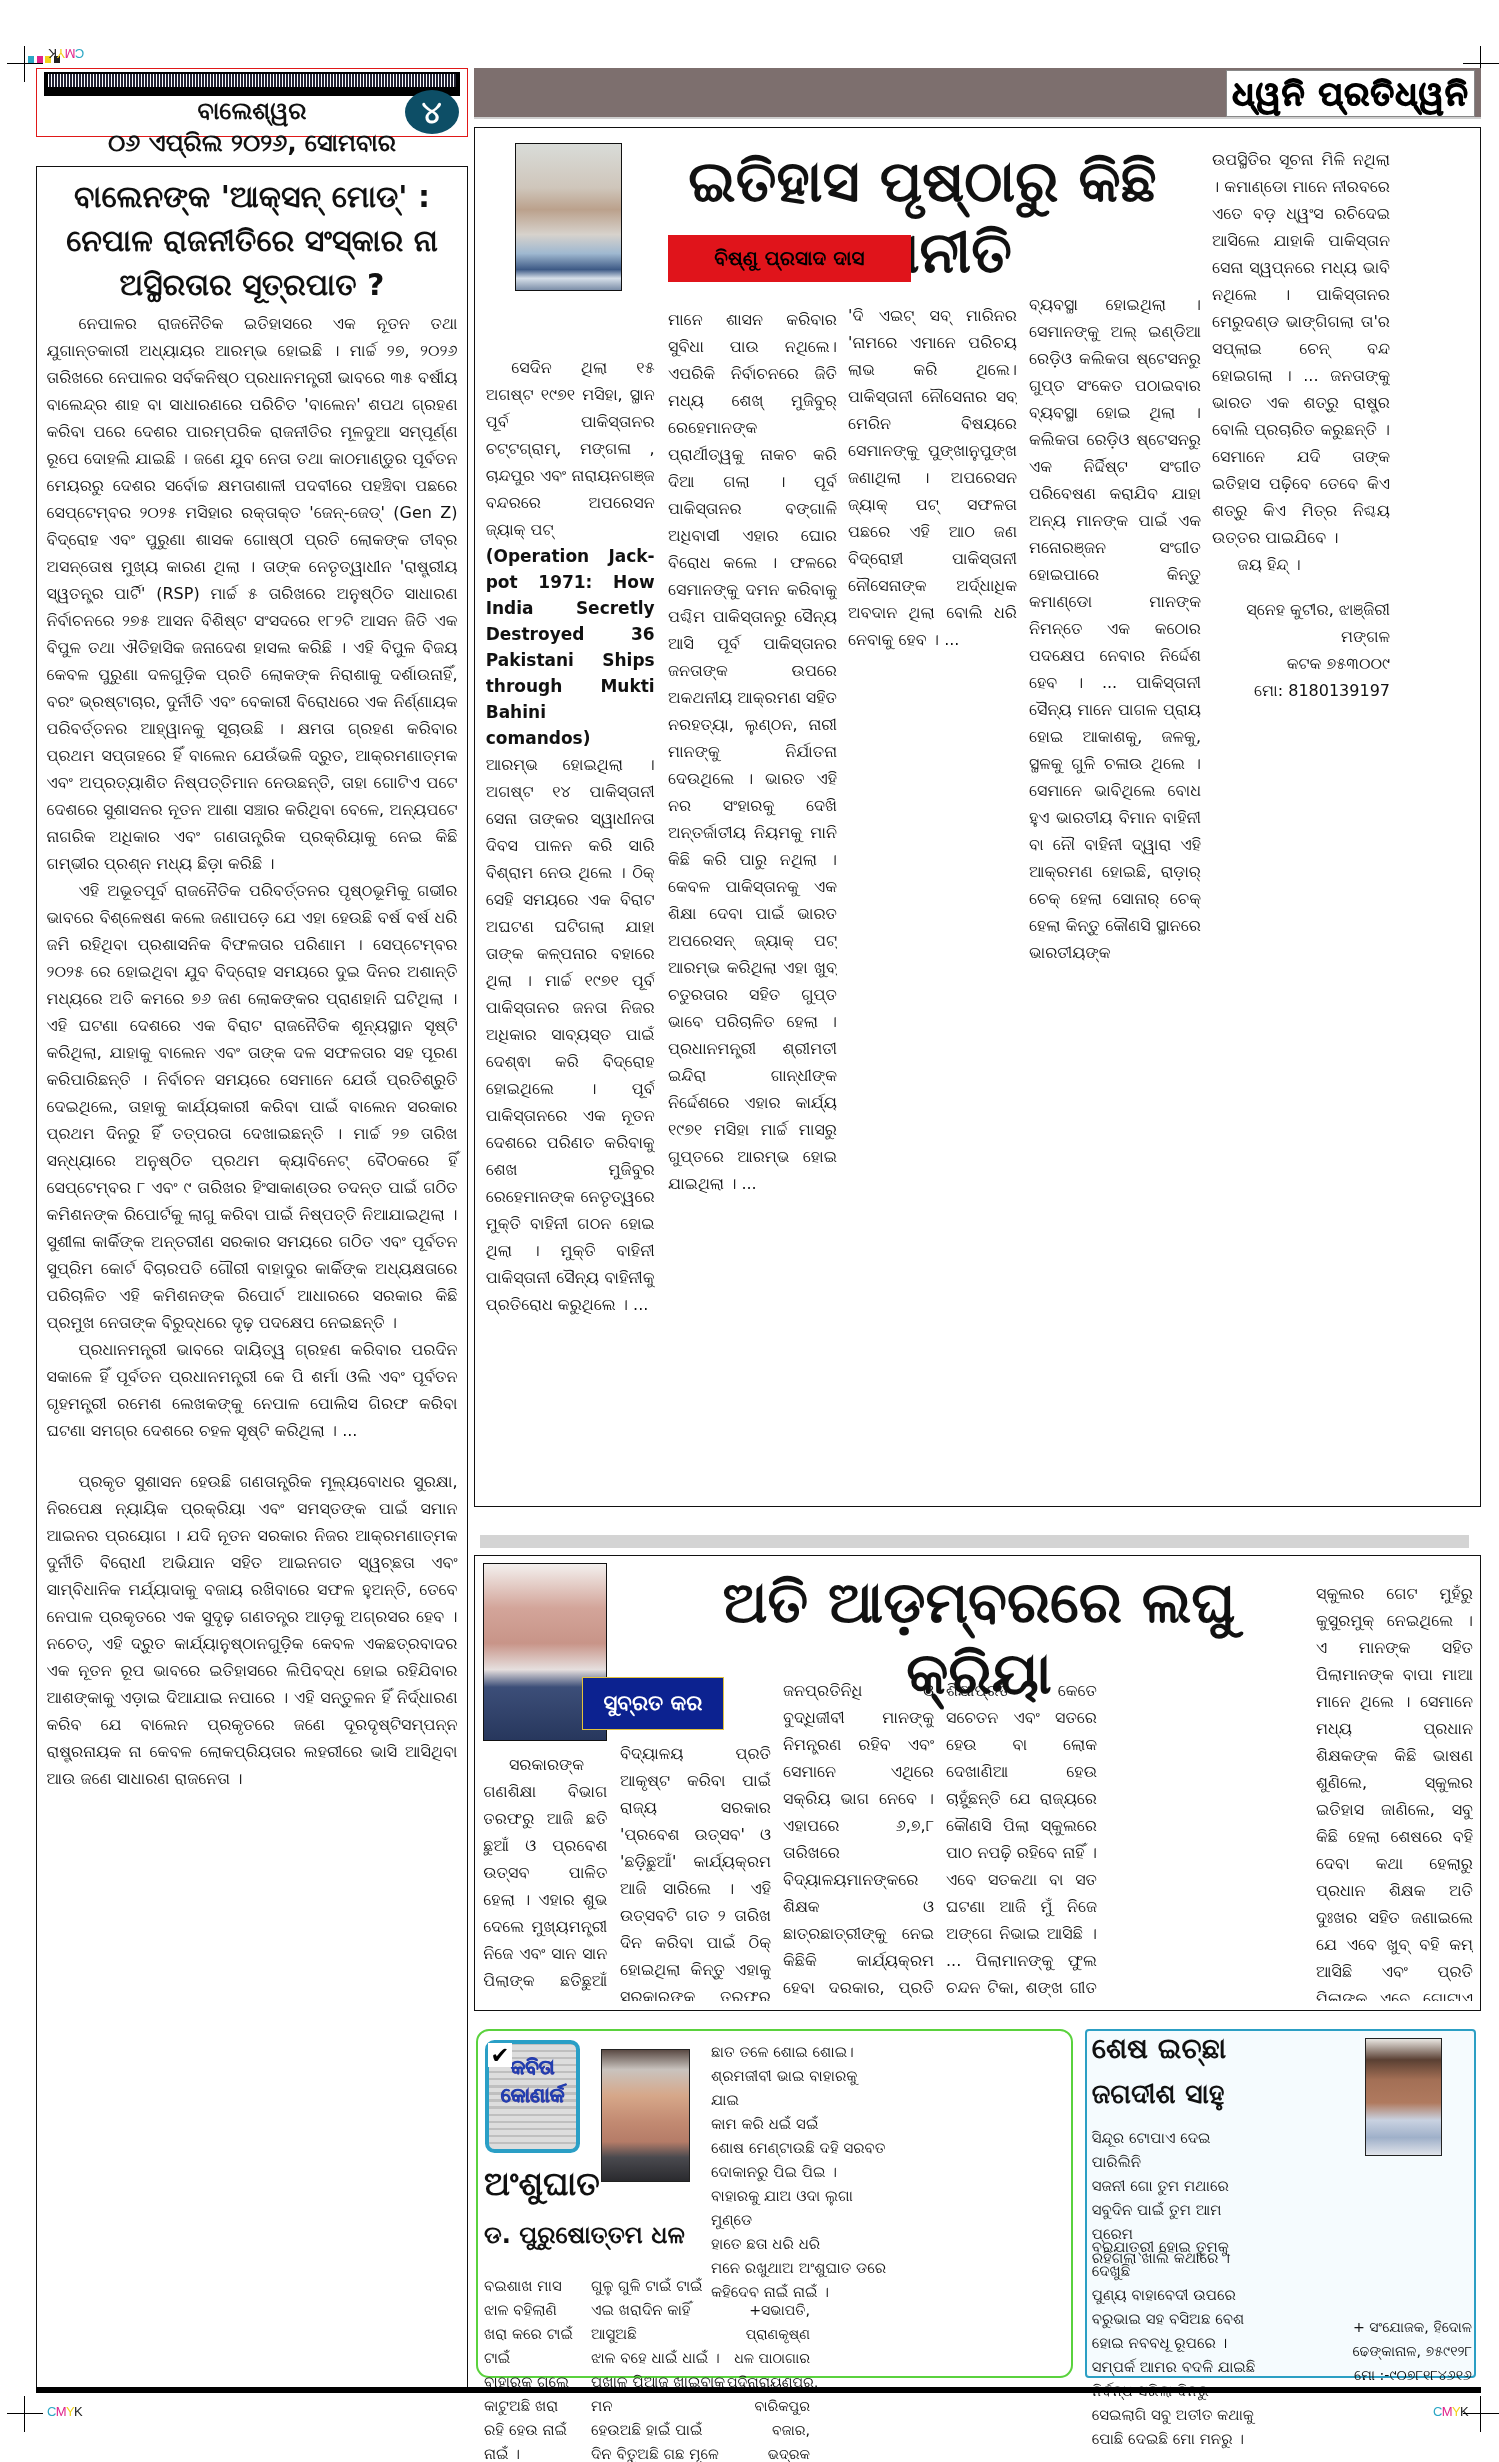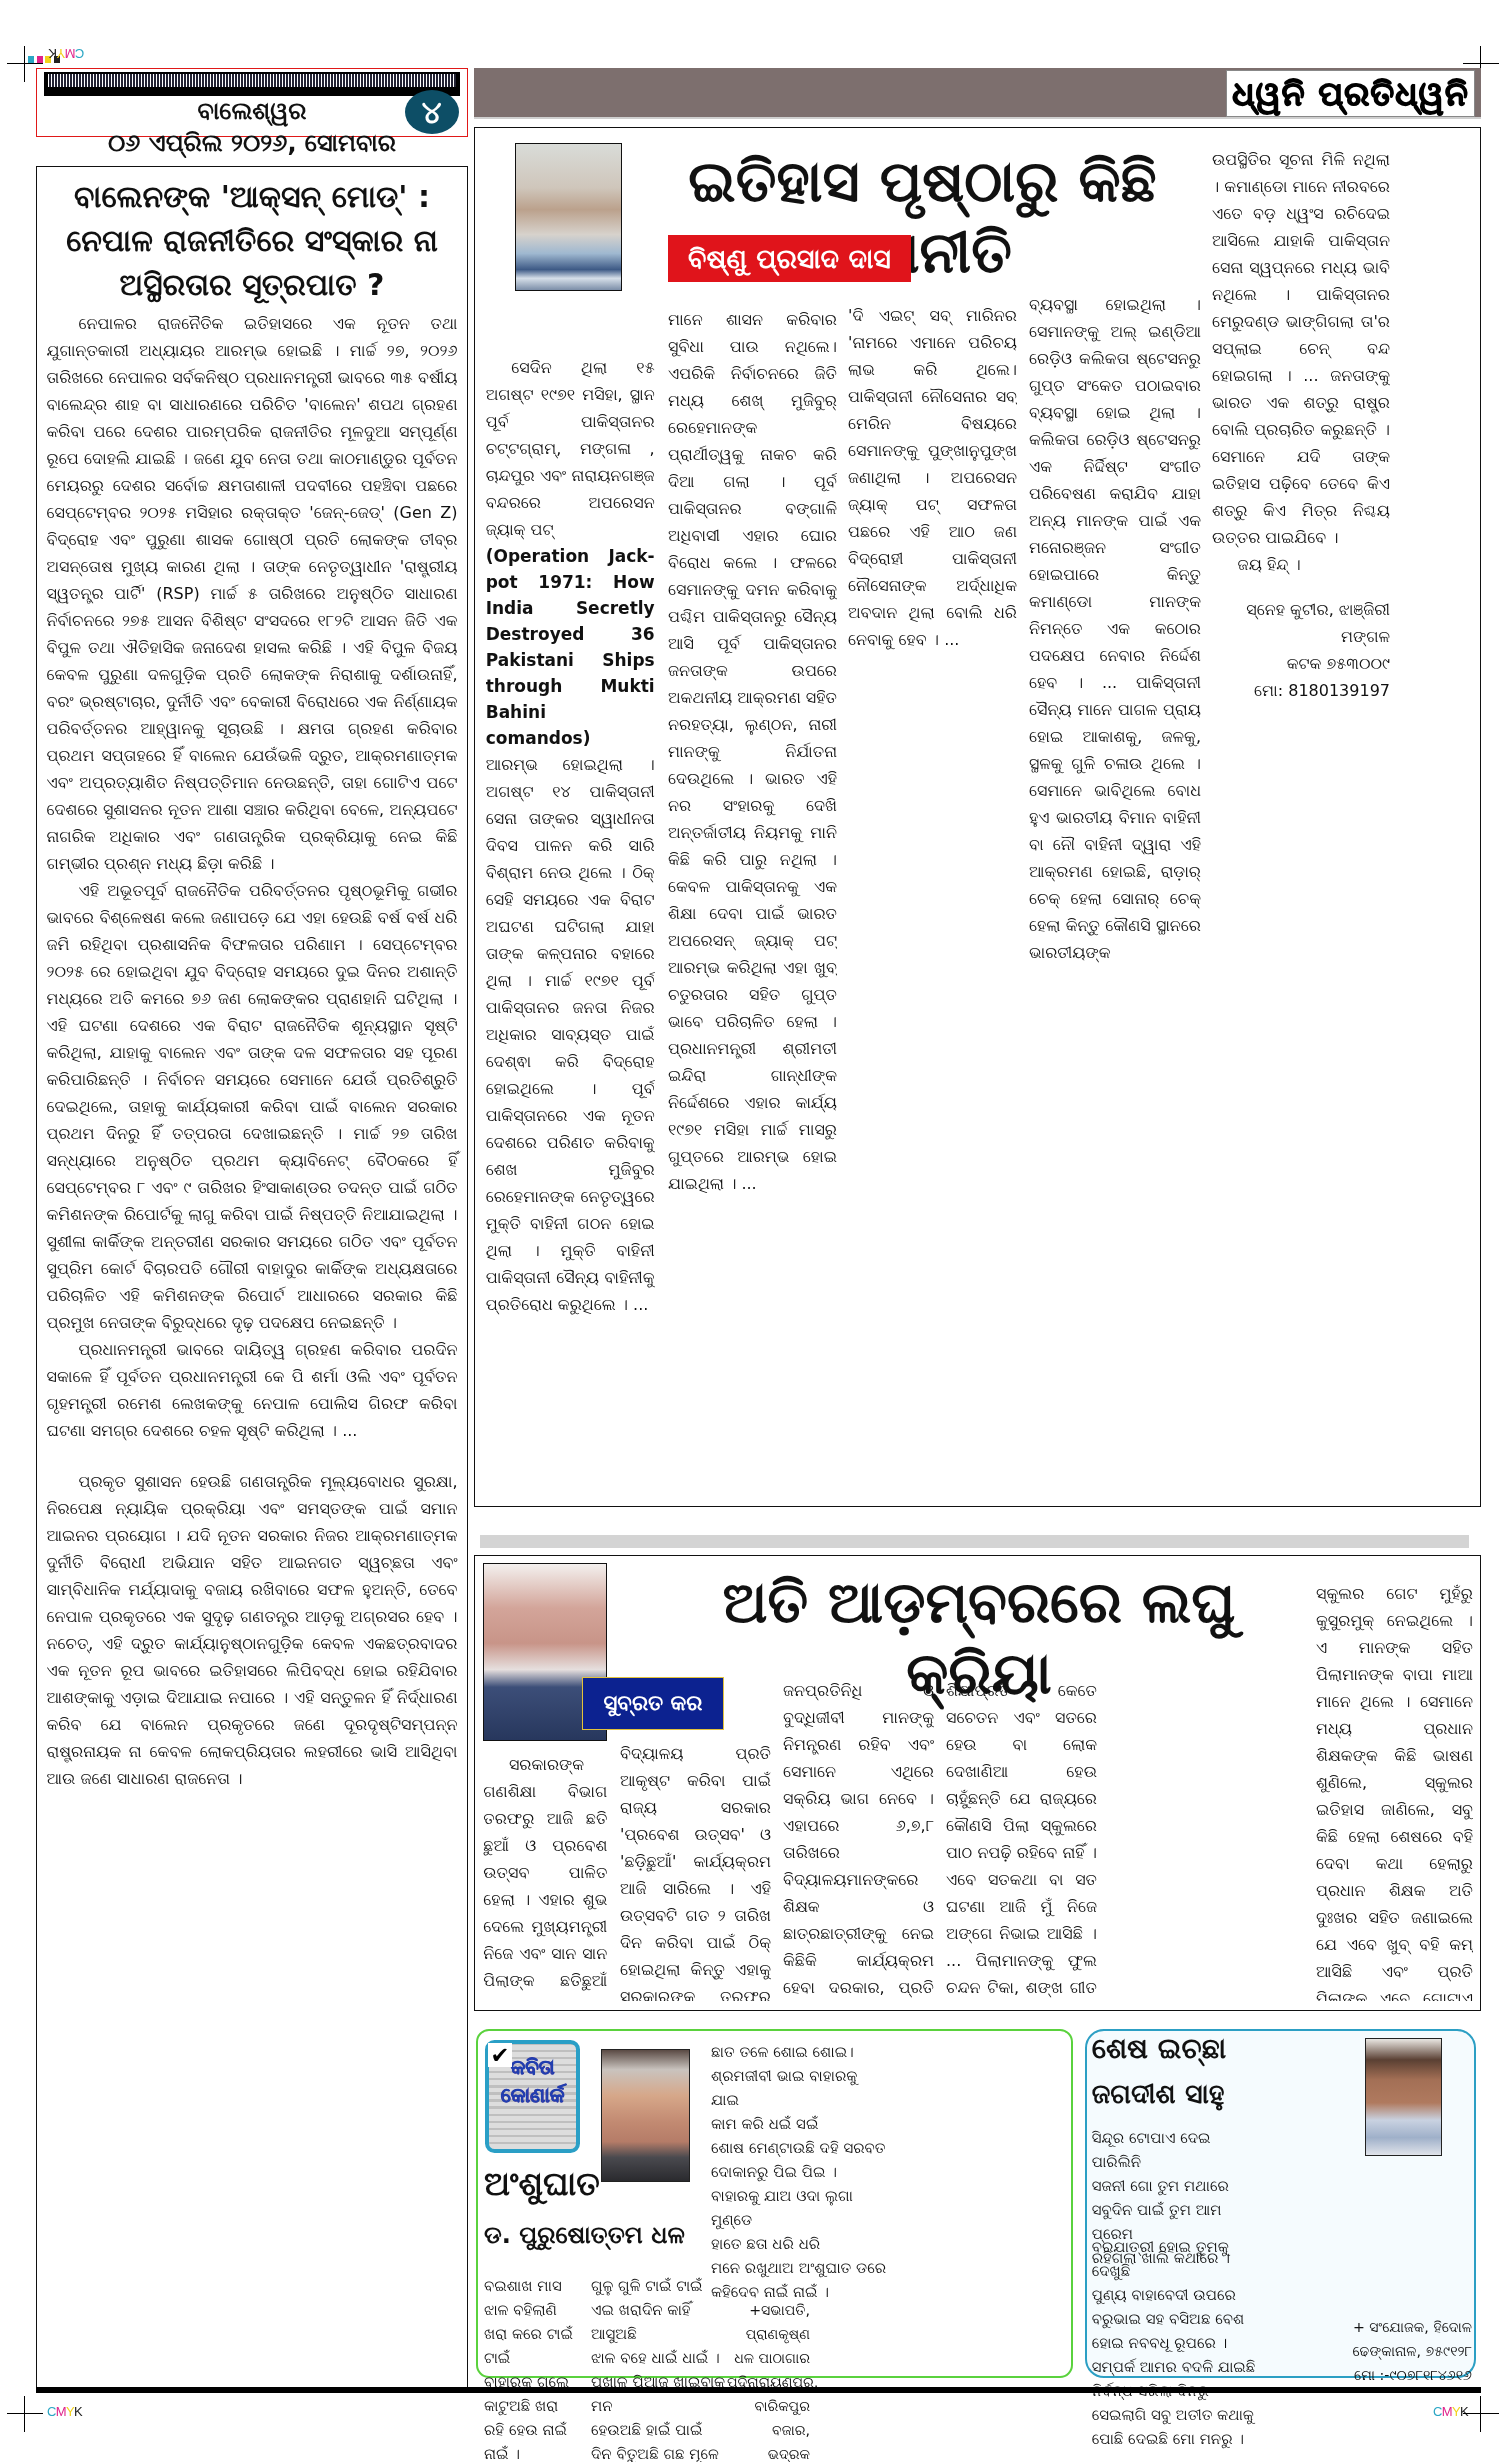--- a/index.html
+++ b/index.html
@@ -35,41 +35,41 @@
   #masthead-bar { left: 474px; top: 68px; width: 1007px; height: 51px; background: #7d6f6e; border-bottom: 2.4px solid #cfcfcf; }
   #masthead-logo { left: 1226px; top: 70px; width: 249px; height: 47px; background: #fff; border: 1.2px solid #888;
      font-size: 33px; font-weight: bold; text-align: center; line-height: 46px; color: #000; letter-spacing: 1.2px;
      -webkit-text-stroke: 1.2px #000; font-family: "DejaVu Sans", sans-serif; }
 
   
   #history-article { left: 474px; top: 127px; width: 1007px; height: 1380px; border: 1.8px solid #111; }
   #history-article .photo { position: absolute; left: 40px; top: 15px; width: 107px; height: 148px; border: 1.8px solid #111;
      background: linear-gradient(180deg, #d9dcd8 0%, #cfc6bb 30%, #bba18c 45%, #d7d2cc 62%, #9fb8d0 75%, #3e5a86 86%, #d6dfe9 92%, #7c8ea8 100%); }
   #history-article h1 { position: absolute; left: 193px; top: 18px; width: 509px; font-size: 57px; font-weight: bold; text-align: center; line-height: 71px; }
-  #history-article .byline { position: absolute; left: 193px; top: 107px; width: 243px; height: 47px; background: #e0141b; color: #ffffff;
-     font-size: 27px; font-weight: bold; text-align: center; line-height: 47px; }
+  #history-article .byline { position: absolute; left: 193px; top: 107px; width: 243px; height: 47px; background: #e0141b; color: #000000;
+     font-size: 20px; font-weight: bold; text-align: center; line-height: 47px; }
   .col { position: absolute; font-size: 16px; line-height: 27px; text-align: justify; overflow: hidden; }
   .col p { text-indent: 1.6em; }
   .col p.noindent { text-indent: 0; }
   .col .eng { font-family: "DejaVu Sans", sans-serif; font-weight: bold; font-size: 17px; line-height: 26px; }
   .col .sign { text-align: right; text-indent: 0; }
 
   #gray-divider { left: 480px; top: 1535px; width: 989px; height: 13px; background: #d4d4d4; }
 
   
   #school-article { left: 474px; top: 1555px; width: 1007px; height: 456px; border: 1.8px solid #111; }
   #school-article .photo { position: absolute; left: 8.3px; top: 7.1px; width: 124px; height: 178px; border: 1.8px solid #111;
      background: linear-gradient(180deg, #f3f0ee 0%, #d3a59a 25%, #c89488 45%, #e6dfde 60%, #3c4e78 70%, #27375d 100%); }
   #school-article h1 { position: absolute; left: 190px; top: 10.7px; width: 628px; font-size: 57px; font-weight: bold; text-align: center; line-height: 71px; }
   #school-article .byline { position: absolute; left: 107px; top: 121px; width: 142px; height: 53px; background: #0c2290; border: 1.8px solid #e2c23b;
      color: #fff; font-size: 21.3px; font-weight: bold; text-align: center; line-height: 50px; }
 
   
   #poem-box-1 { left: 476px; top: 2029px; width: 597px; height: 349px; border: 2.4px solid #5ad23d; border-radius: 13px; }
-  #poem-box-2 { left: 1085px; top: 2029px; width: 391px; height: 349px; border: 2.4px solid #2c9fc4; border-radius: 19px; background: #f5fbfe; }
+  #poem-box-2 { left: 1085px; top: 2029px; width: 391px; height: 349px; border: 2.4px solid #2c9fc4; border-radius: 4px; background: #f5fbfe; }
   .konark-logo { position: absolute; left: 7.1px; top: 9px; width: 95px; height: 113px; border-radius: 9.5px; border: 4.7px solid #2a9fc6;
      background: repeating-linear-gradient(0deg, #ddd 0 4.7px, #bfbfbf 4.7px 7.1px); text-align: center; }
   .konark-logo .k1, .konark-logo .k2 { display: block; font-size: 20px; font-weight: bold; color: #d32a6d; -webkit-text-stroke: 0.6px #1f3fb0; margin-top: 10.7px; }
   .konark-logo .k2 { margin-top: 4.7px; }
   .konark-logo .check { position: absolute; left: -1.2px; top: -1.2px; font-size: 22.5px; color: #000; background: #fff; line-height: 24px; width: 24px; }
   .poem-title { position: absolute; font-size: 33px; font-weight: bold; }
   .poem-author { position: absolute; font-size: 26px; font-weight: bold; }
   .poet-photo-1 { position: absolute; left: 123px; top: 18px; width: 89px; height: 133px; border: 1.2px solid #222;
      background: linear-gradient(180deg, #5a4a44 0%, #c9c3be 15%, #d6a789 35%, #c28a72 55%, #b57c68 70%, #4a4a4f 82%, #2a2a2e 100%); }
   .poet-photo-2 { position: absolute; left: 278px; top: 7.1px; width: 77px; height: 118px; border: 1.2px solid #222;

